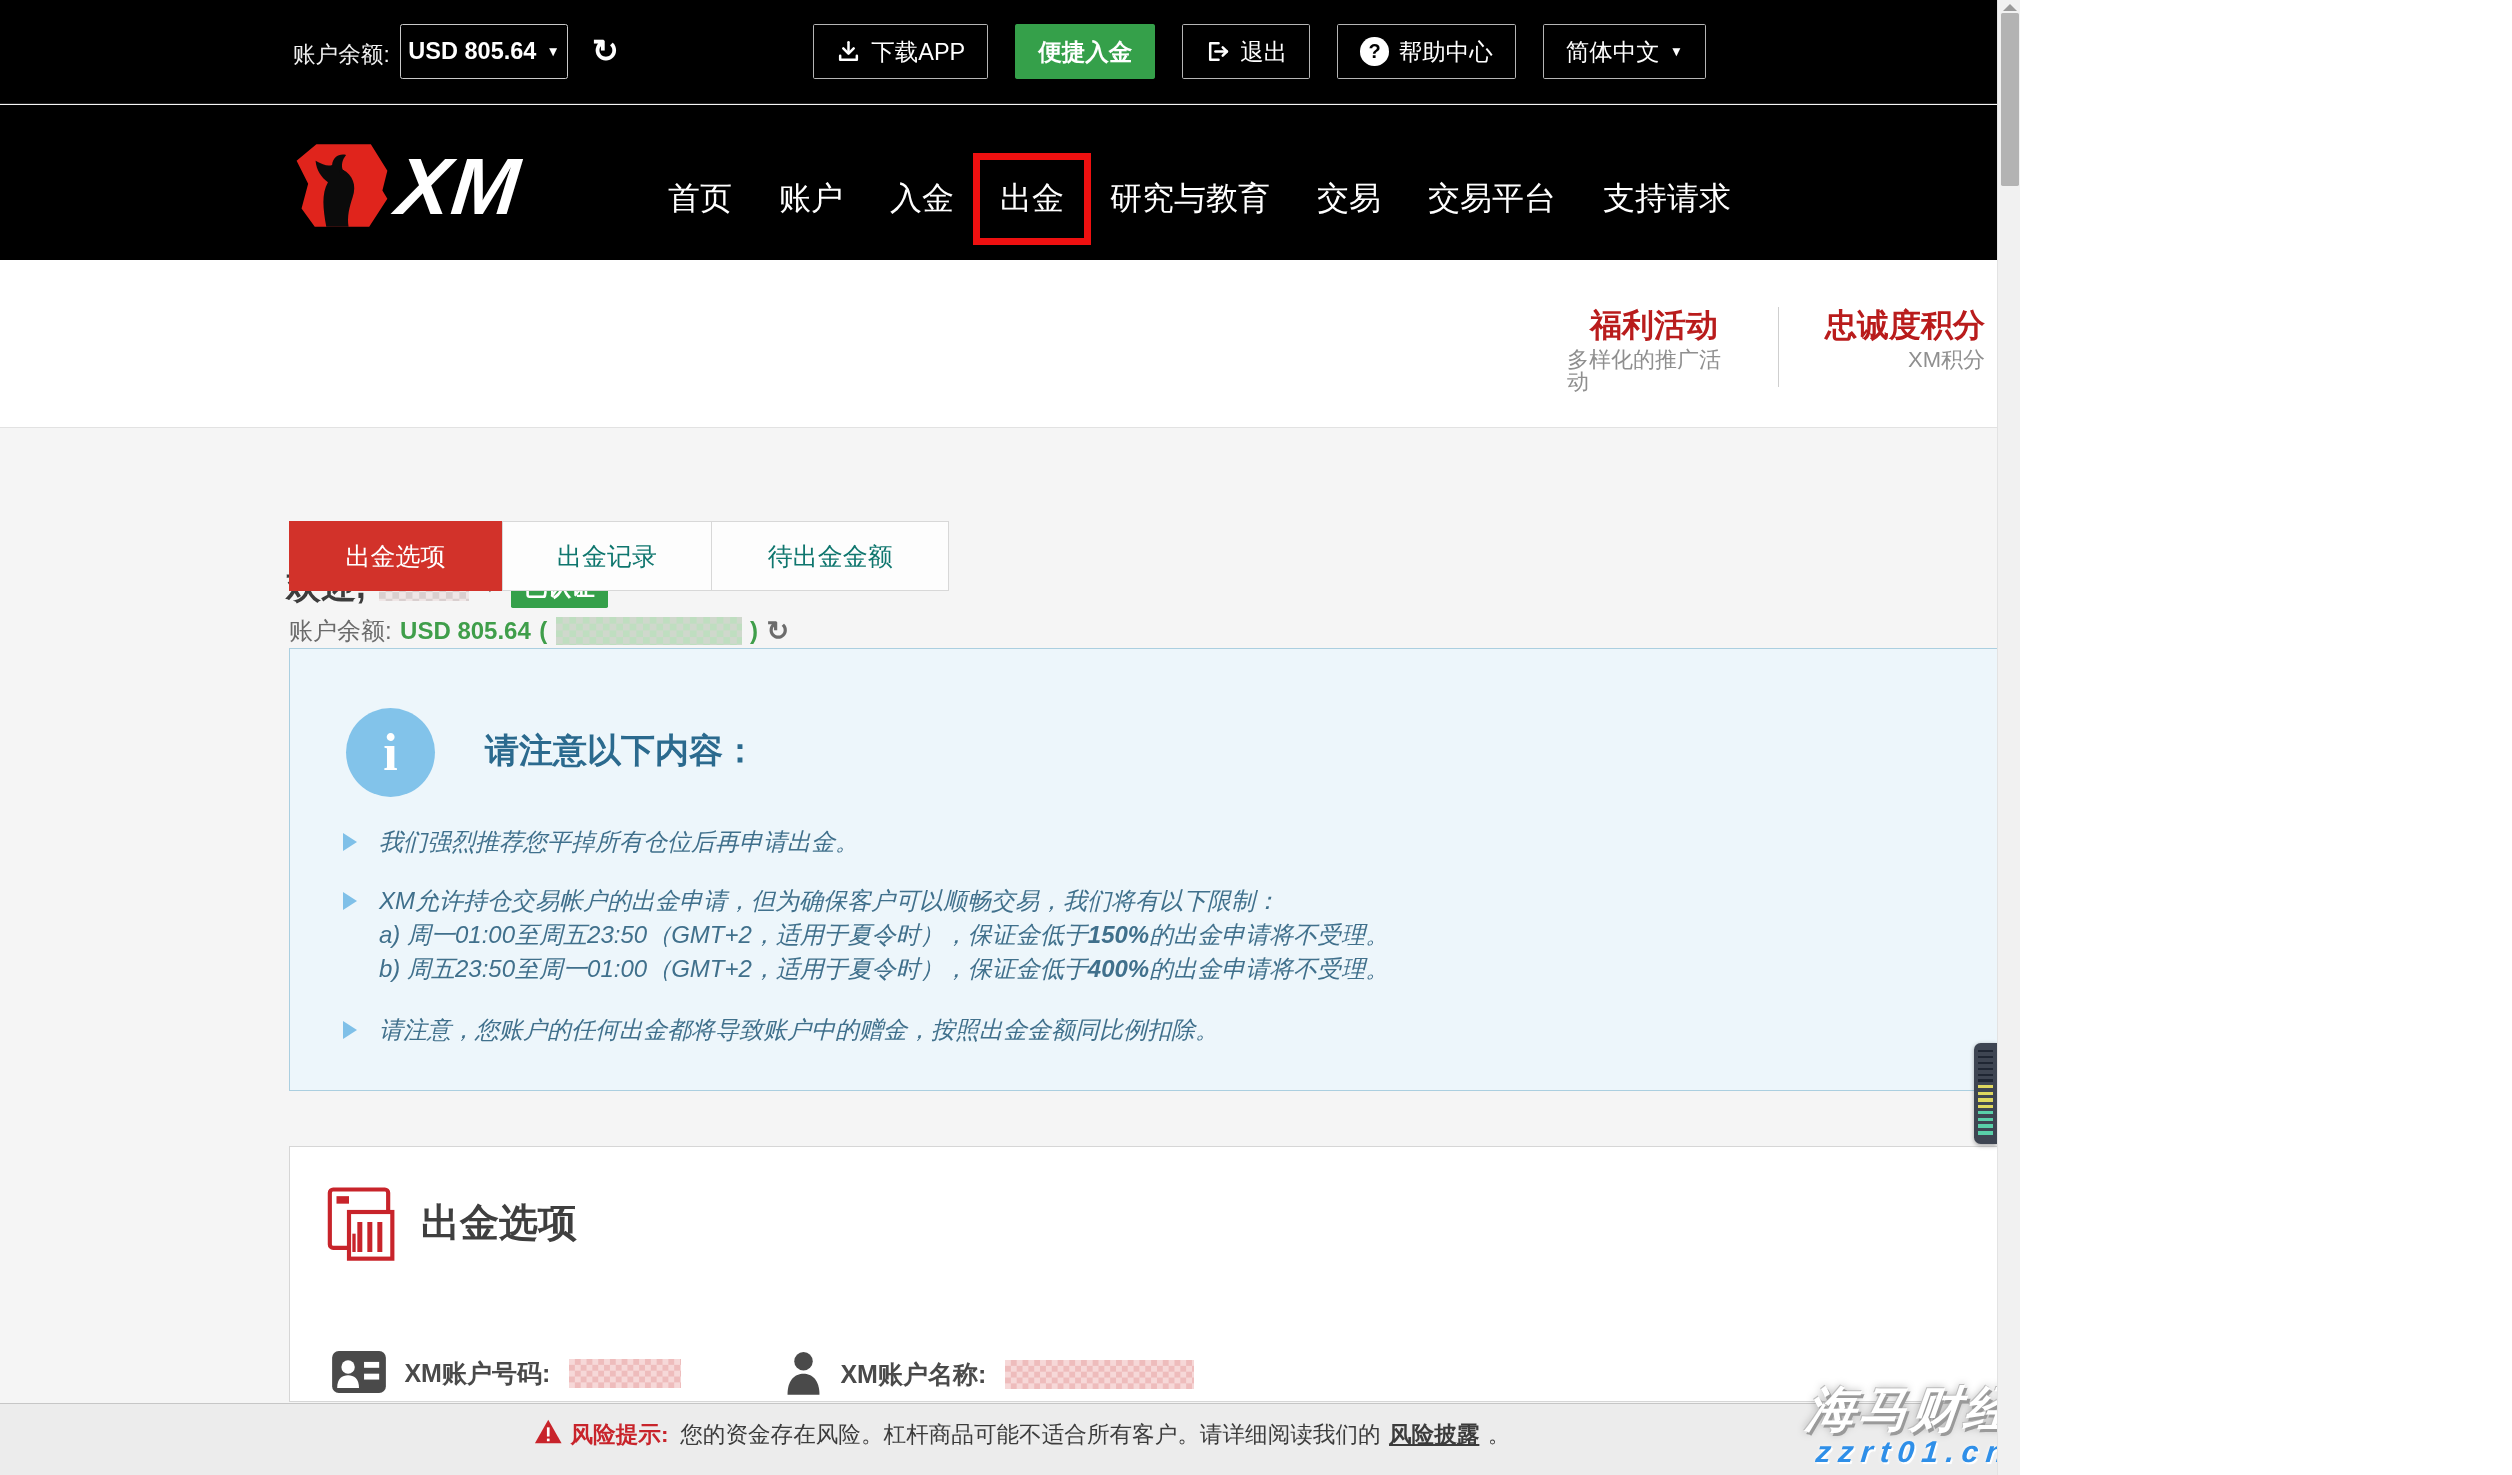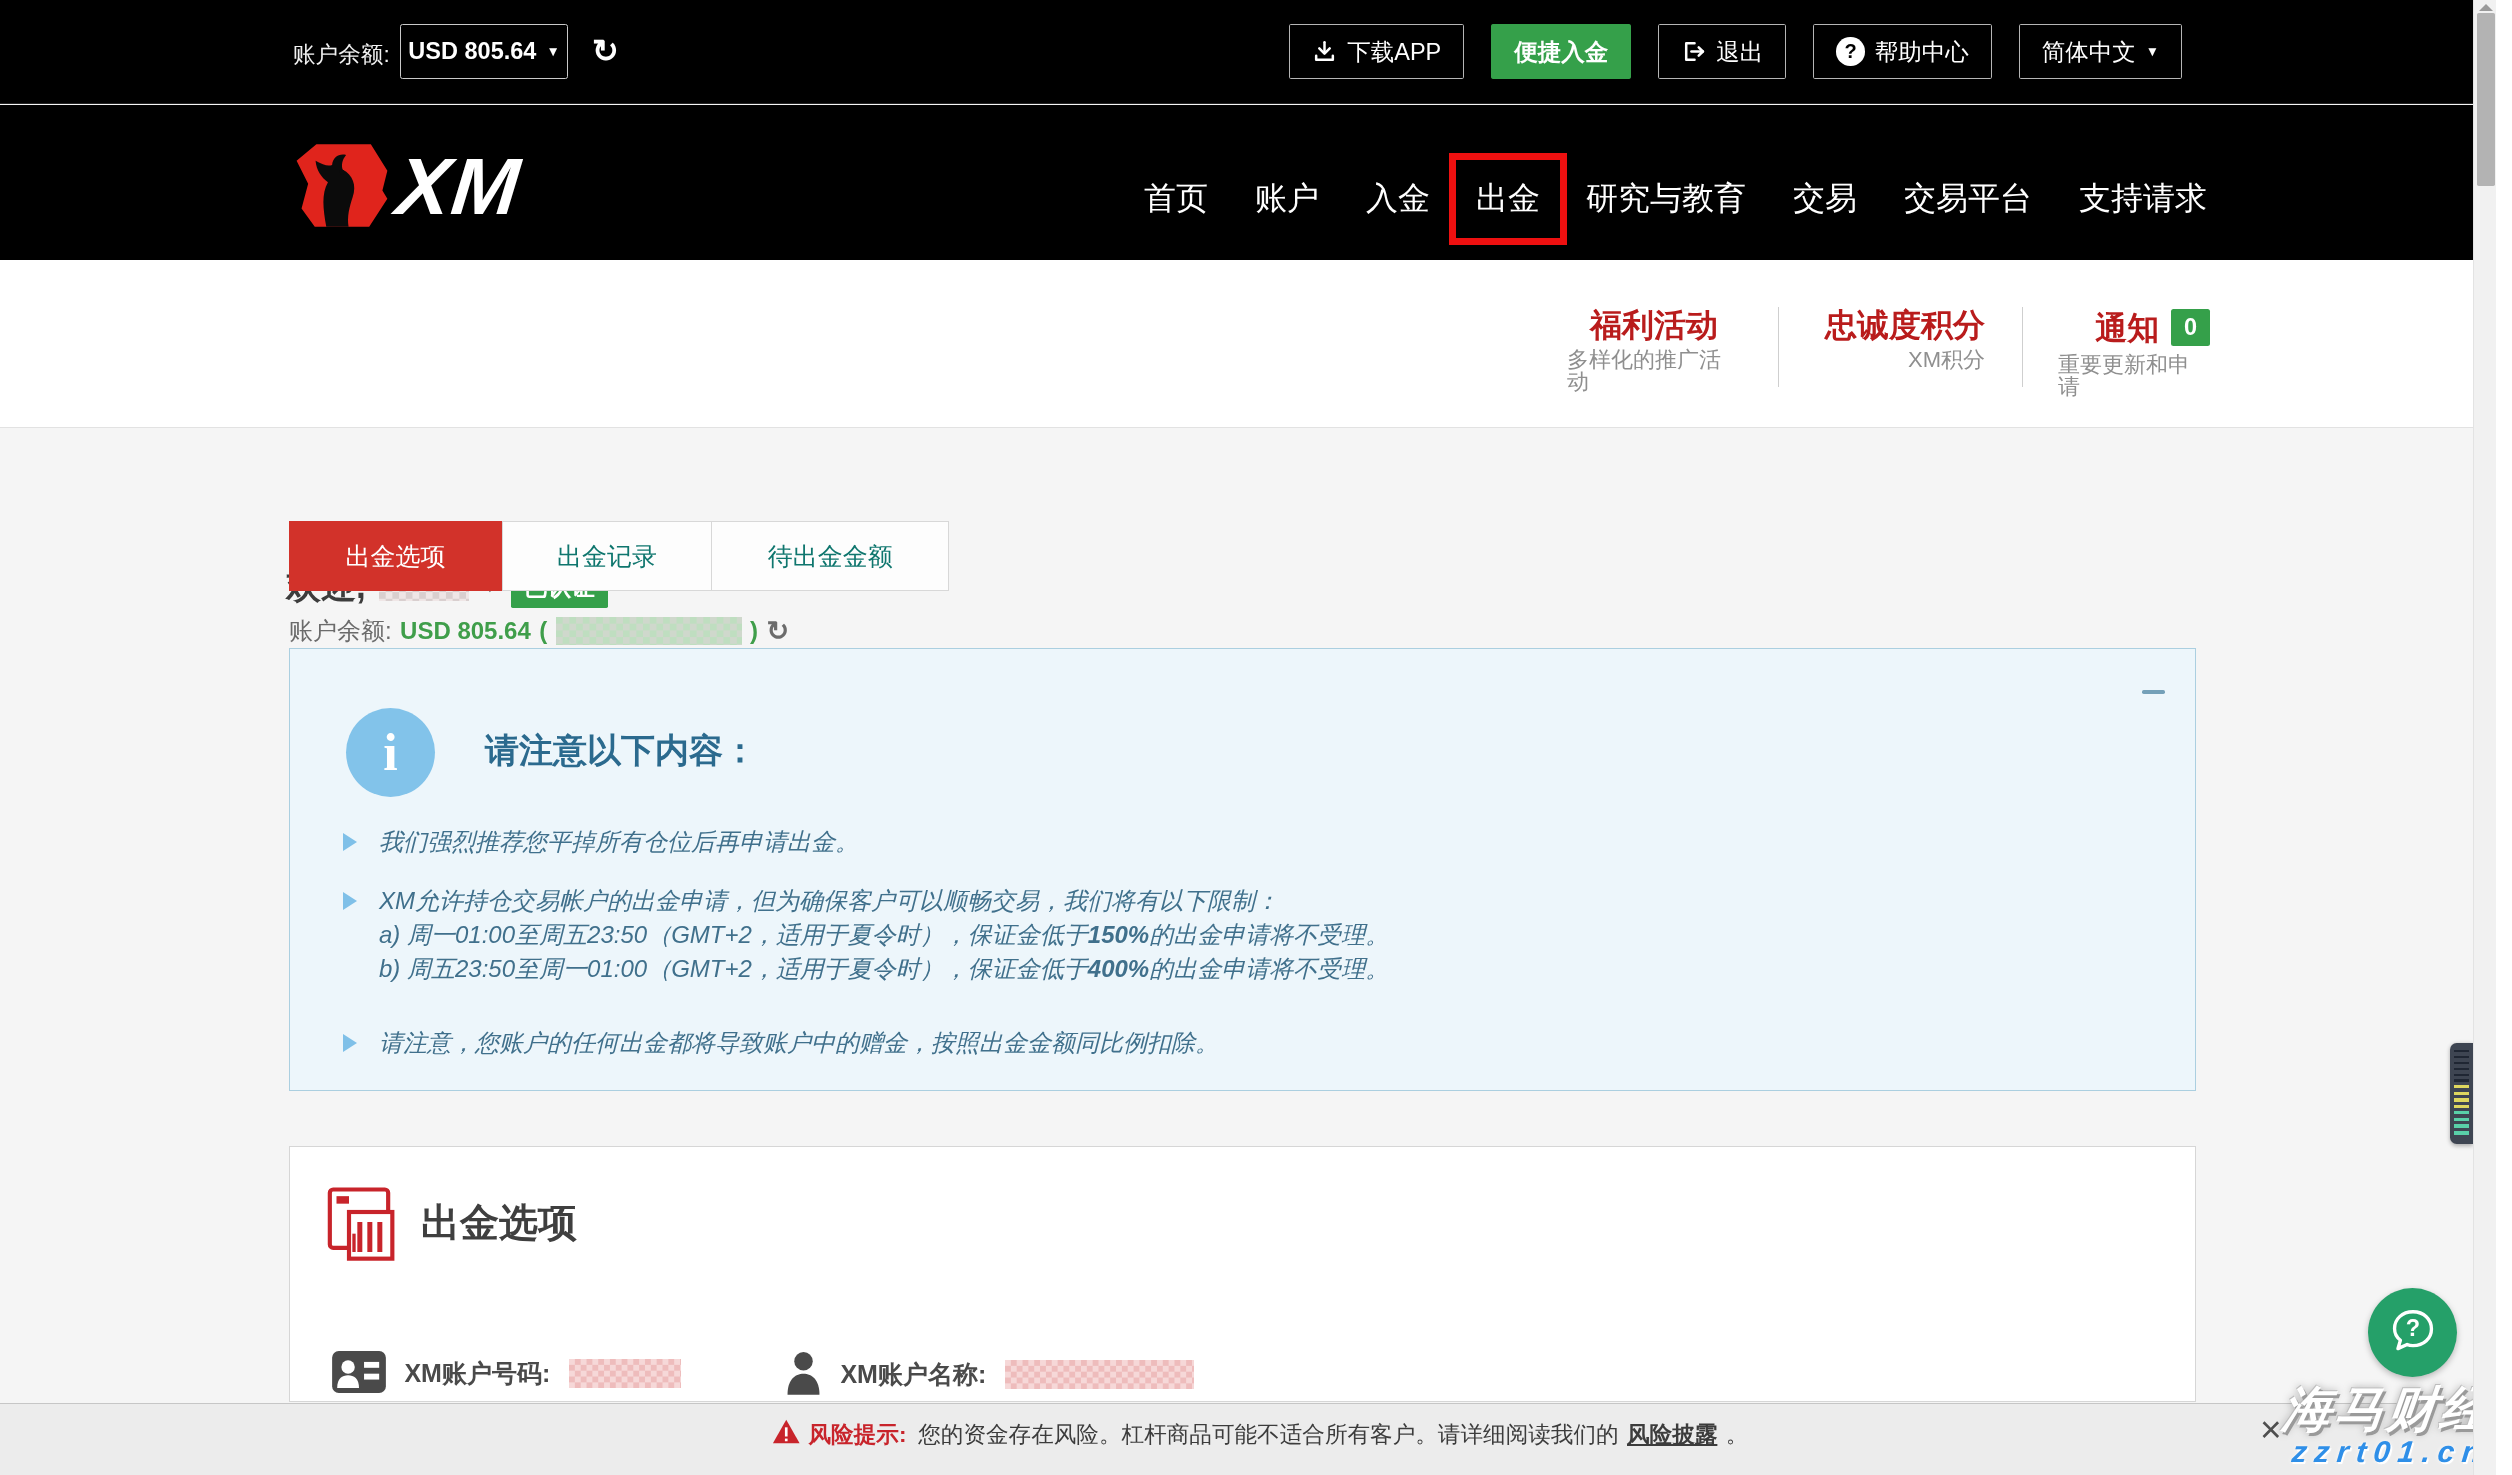--- a/index.html
+++ b/index.html
@@ -1,18 +1,18 @@
 <!DOCTYPE html>
 <html style="font-size:13.4px"><head>
 <meta charset="utf-8">
 <style>
   * { margin:0; padding:0; box-sizing:border-box; }
   html,body { background:#ffffff; }
   #screen {
-    position:relative; width:2496px; height:1475px; overflow:hidden;
+    position:relative; width:2020px; height:1475px; overflow:hidden;
     background:#f5f5f5; font-family:"Liberation Sans", sans-serif;
   }
 
   
   .topbar { position:absolute; left:0; top:0; width:100%; height:104px; background:#000; border-bottom:0.8px solid #242424; }
   .tb-balance-label { position:absolute; left:293px; top:39px; color:#f2f2f2; font-size:22.6px; }
   .tb-balance-box { position:absolute; left:400px; top:24px; width:168px; height:55px; border:0.8px solid #c9c9c9; border-radius:2.5px;
     display:flex; align-items:center; justify-content:center; gap:10px; color:#fff; cursor:pointer; }
   .tb-balance-box .val { font-size:23.5px; font-weight:bold; }
   .tb-caret { font-size:13.4px; color:#fff; }
@@ -236,21 +236,21 @@
       <div class="n-bullet">
         <span class="n-tri"></span>
         <span>我们强烈推荐您平掉所有仓位后再申请出金。</span>
       </div>
       <div class="n-bullet">
         <span class="n-tri"></span>
         <div>XM允许持仓交易帐户的出金申请，但为确保客户可以顺畅交易，我们将有以下限制：</div>
         <div><span>a) 周一01:00至周五23:50（GMT+2，适用于夏令时），保证金低于</span><span class="n-bold">150%</span><span>的出金申请将不受理。</span></div>
         <div><span>b) 周五23:50至周一01:00（GMT+2，适用于夏令时），保证金低于</span><span class="n-bold">400%</span><span>的出金申请将不受理。</span></div>
       </div>
-      <div class="n-bullet" style="margin-top:40px;">
+      <div class="n-bullet" style="margin-top:27px;">
         <span class="n-tri"></span>
         <span>请注意，您账户的任何出金都将导致账户中的赠金，按照出金金额同比例扣除。</span>
       </div>
     </div>
   </div>
 
   <div class="card">
     <div class="c-bankicon">
       <svg width="69" height="75" viewBox="0 0 82 90" fill="none">
         <rect x="3" y="3" width="70" height="70" rx="4" stroke="#c8242b" stroke-width="5"></rect>

